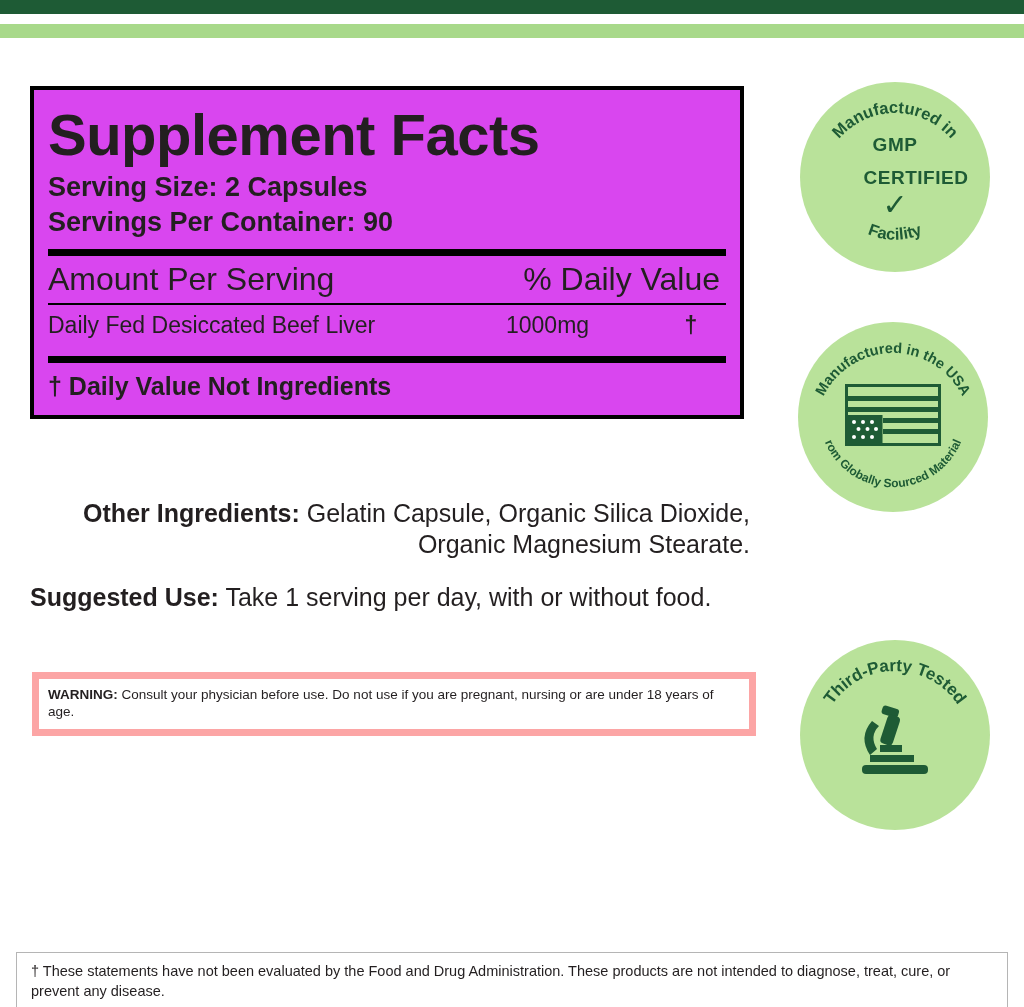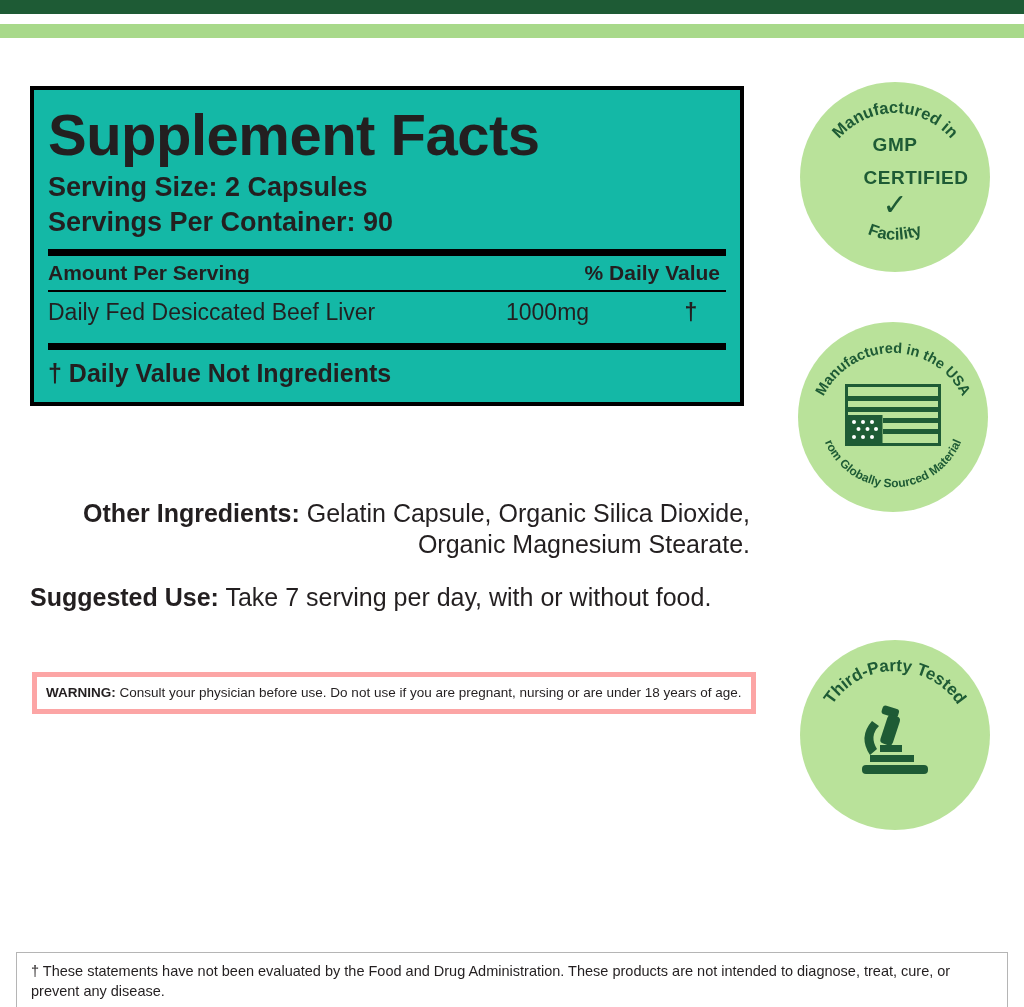--- a/index.html
+++ b/index.html
@@ -31,21 +31,21 @@
   }
 
   
   .sf-panel {
     position: absolute;
     left: 30px; top: 86px;
     width: 714px;
     border: 4px solid #000;
     box-sizing: border-box;
     padding: 10px 14px 14px 14px;
-    background: #14b8a6;
+    background: #d946ef;
   }
   .sf-title {
     font-size: 58px;
     font-weight: 700;
     line-height: 1.0;
     letter-spacing: -0.5px;
     margin: 6px 0 6px 0;
     color: #231f20;
   }
   .sf-serving {
@@ -61,22 +61,22 @@
   .rule-thin {
     border-top: 2px solid #000;
     margin: 0;
   }
   .sf-row {
     display: flex;
     align-items: baseline;
     justify-content: space-between;
   }
   .sf-head-row {
-    font-size: 21px;
-    font-weight: 700;
+    font-size: 32px;
+    font-weight: 400;
     padding: 5px 0 5px 0;
   }
   .sf-head-left { flex: 0 0 auto; }
   .sf-head-right { flex: 0 0 auto; padding-right: 6px; }
 
   .sf-item-row {
     font-size: 23px;
     font-weight: 400;
     padding: 7px 0 7px 0;
     display: flex;
@@ -104,21 +104,21 @@
   .info-ingredients { top: 498px; text-align: right; }
   .info-usage { top: 582px; }
   .info-block b { font-weight: 700; }
 
   
   .warning-box {
     position: absolute;
     left: 32px; top: 672px;
     width: 724px;
     box-sizing: border-box;
-    border: 5px solid #fca5a5;
+    border: 7px solid #fca5a5;
     padding: 7px 9px 8px 9px;
     font-size: 13.5px;
     line-height: 1.28;
   }
   .warning-box b { font-weight: 700; }
 
   
   .disclaimer-box {
     position: absolute;
     left: 16px; top: 952px;
@@ -223,21 +223,21 @@
   <div class="rule-thick"></div>
 
   <div class="sf-footnote">† Daily Value Not Ingredients</div>
 </div>
 
 <div class="info-block info-ingredients">
   <b>Other Ingredients:</b><span> Gelatin Capsule, Organic Silica Dioxide, Organic Magnesium Stearate.</span>
 </div>
 
 <div class="info-block info-usage">
-  <b>Suggested Use:</b><span> Take 7 serving per day, with or without food.</span>
+  <b>Suggested Use:</b><span> Take 1 serving per day, with or without food.</span>
 </div>
 
 <div class="warning-box">
   <b>WARNING:</b><span> Consult your physician before use. Do not use if you are pregnant, nursing or are under 18 years of age.</span>
 </div>
 
 <div class="disclaimer-box">† These statements have not been evaluated by the Food and Drug Administration. These products are not intended to diagnose, treat, cure, or prevent any disease.</div>
 
 <div class="badge badge-gmp">
   <div class="badge-inner">

